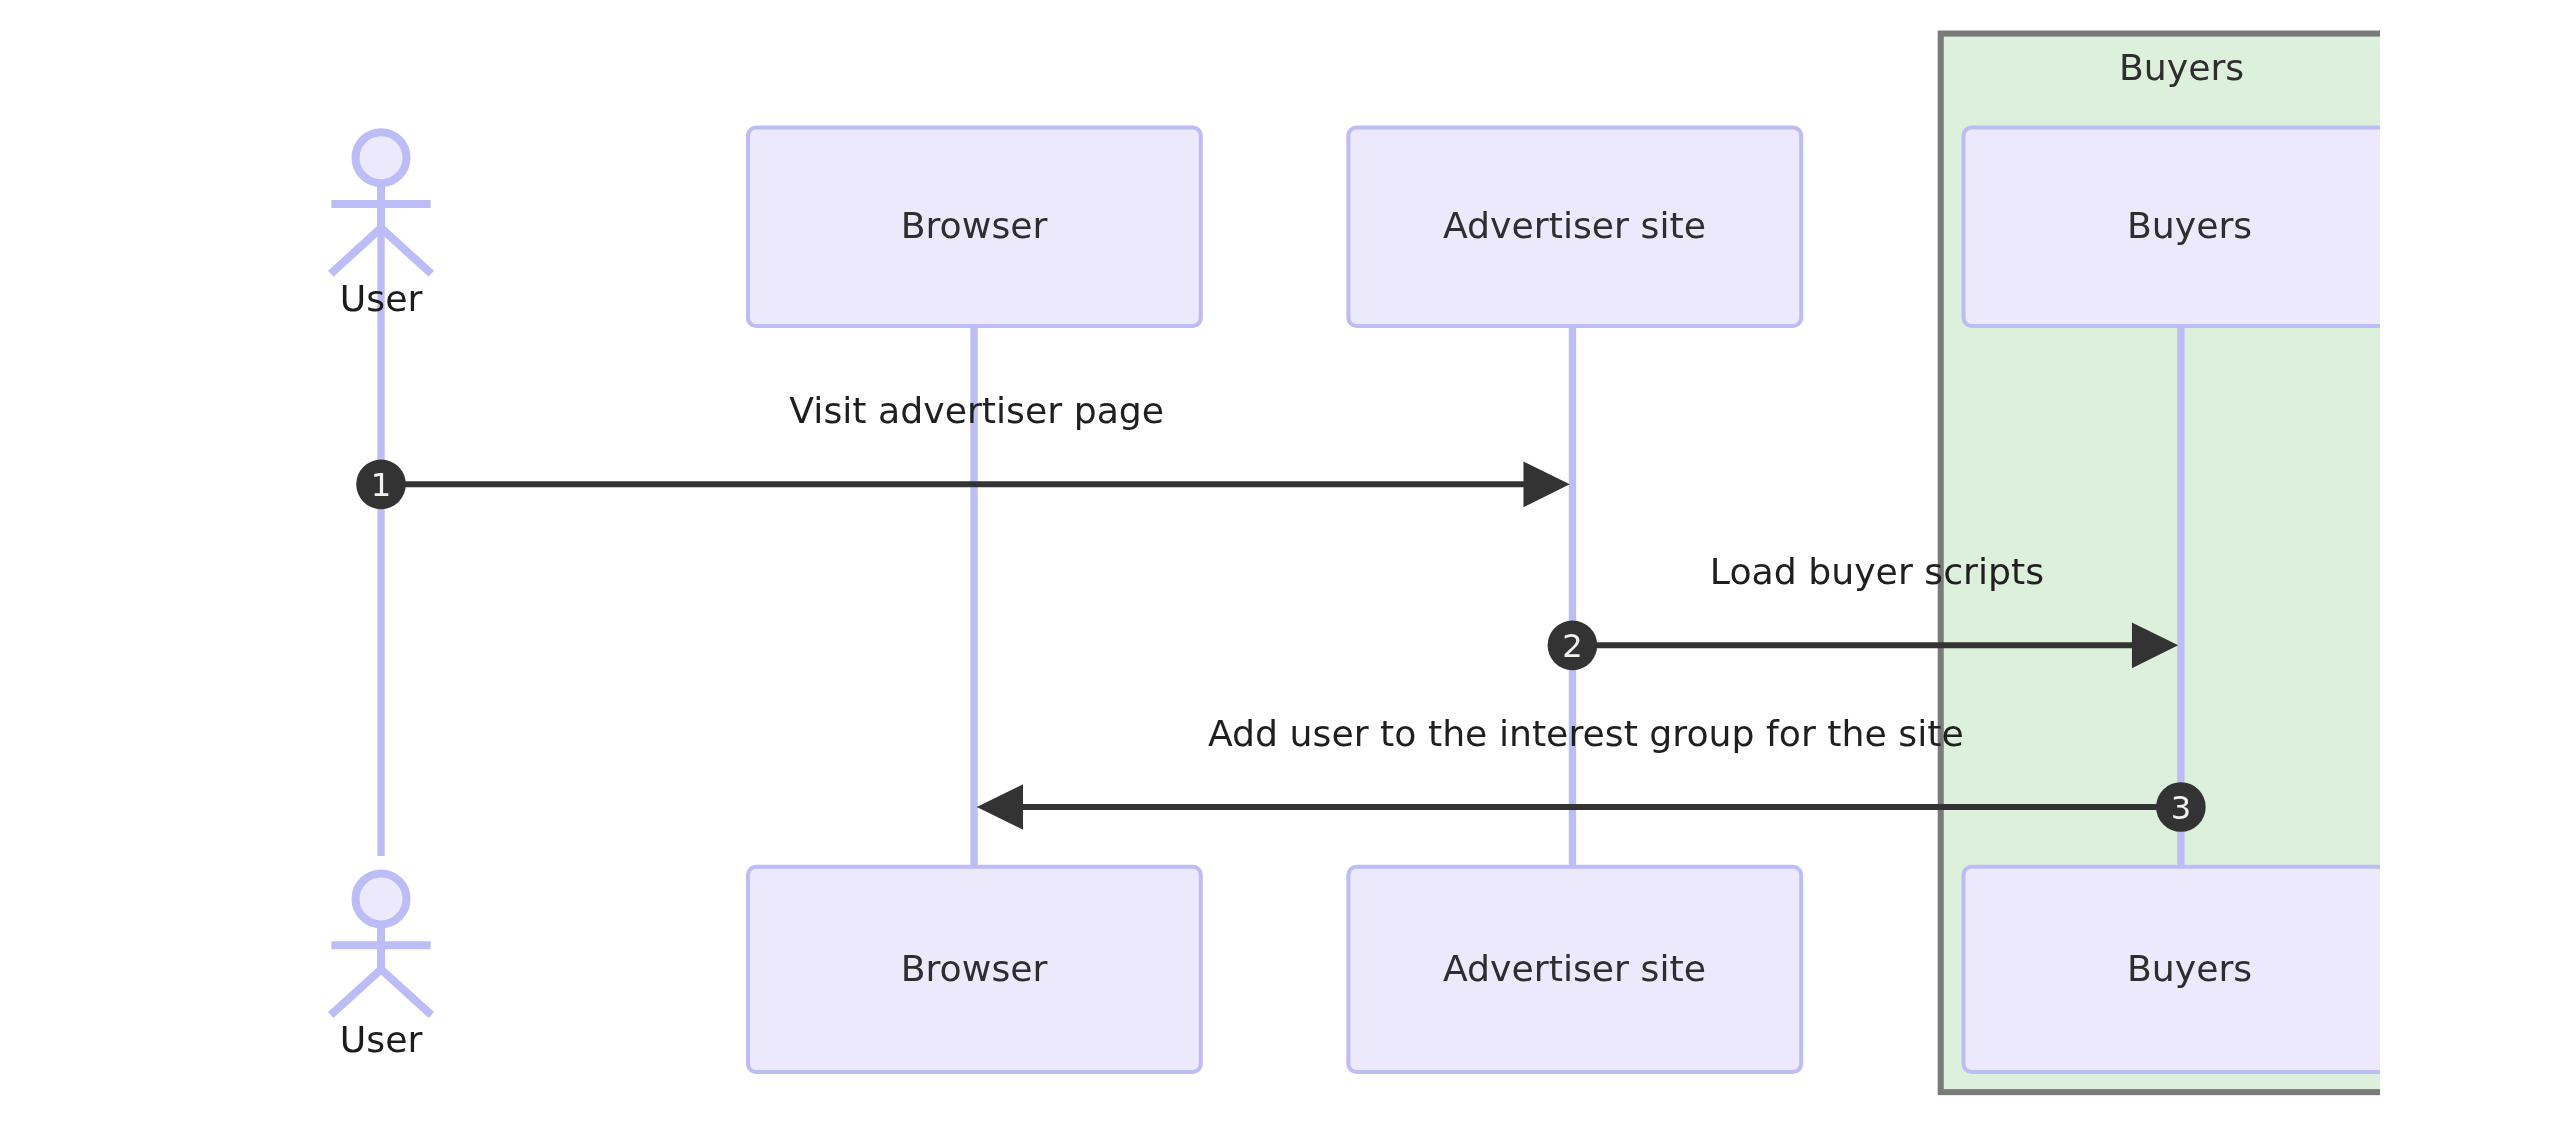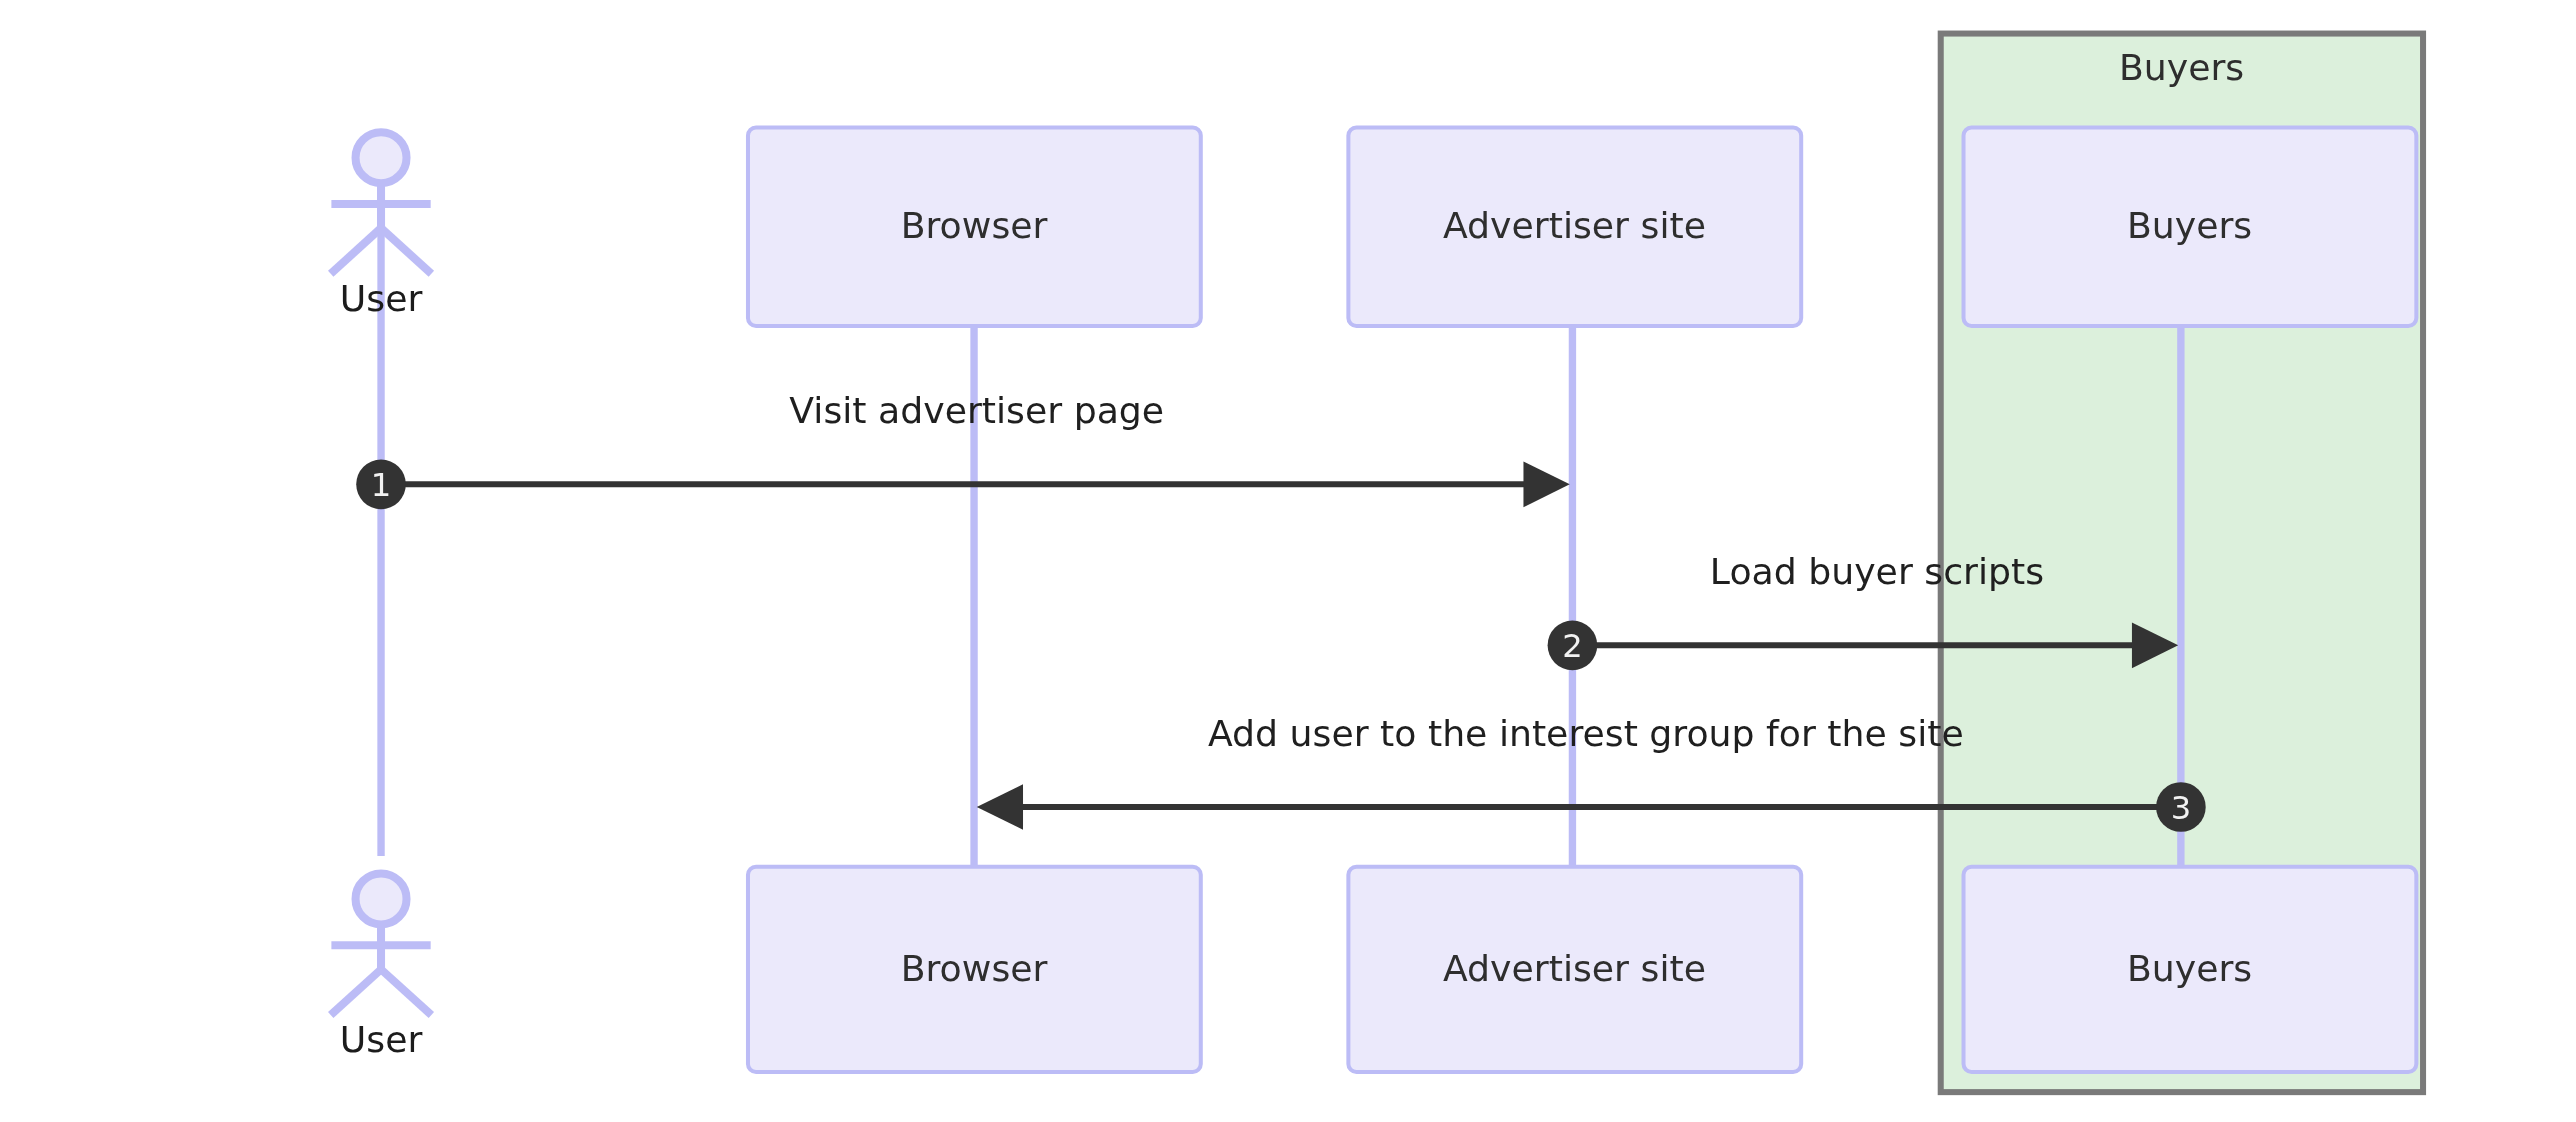--- a/index.html
+++ b/index.html
@@ -5,21 +5,21 @@
   html, body {
     margin: 0;
     padding: 0;
     background: #ffffff;
   }
   body {
     font-family: "DejaVu Sans", sans-serif;
   }
   #stage {
     position: relative;
-    width: 2576px;
+    width: 2380px;
     height: 1123px;
     background: #ffffff;
     overflow: hidden;
   }
   svg.diagram {
     position: absolute;
     left: 0;
     top: 0;
     width: 2576px;
     height: 1123px;

